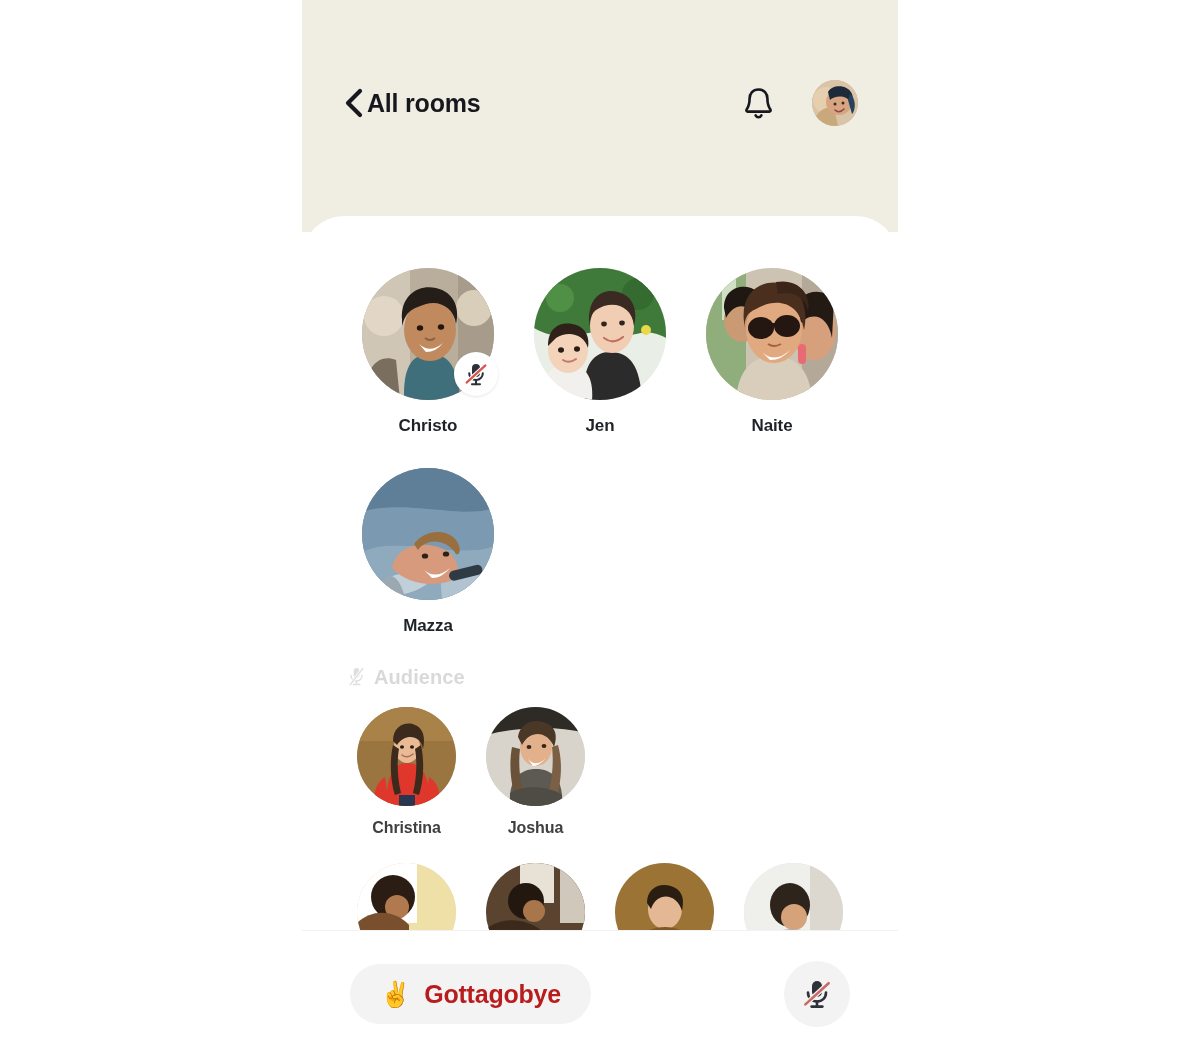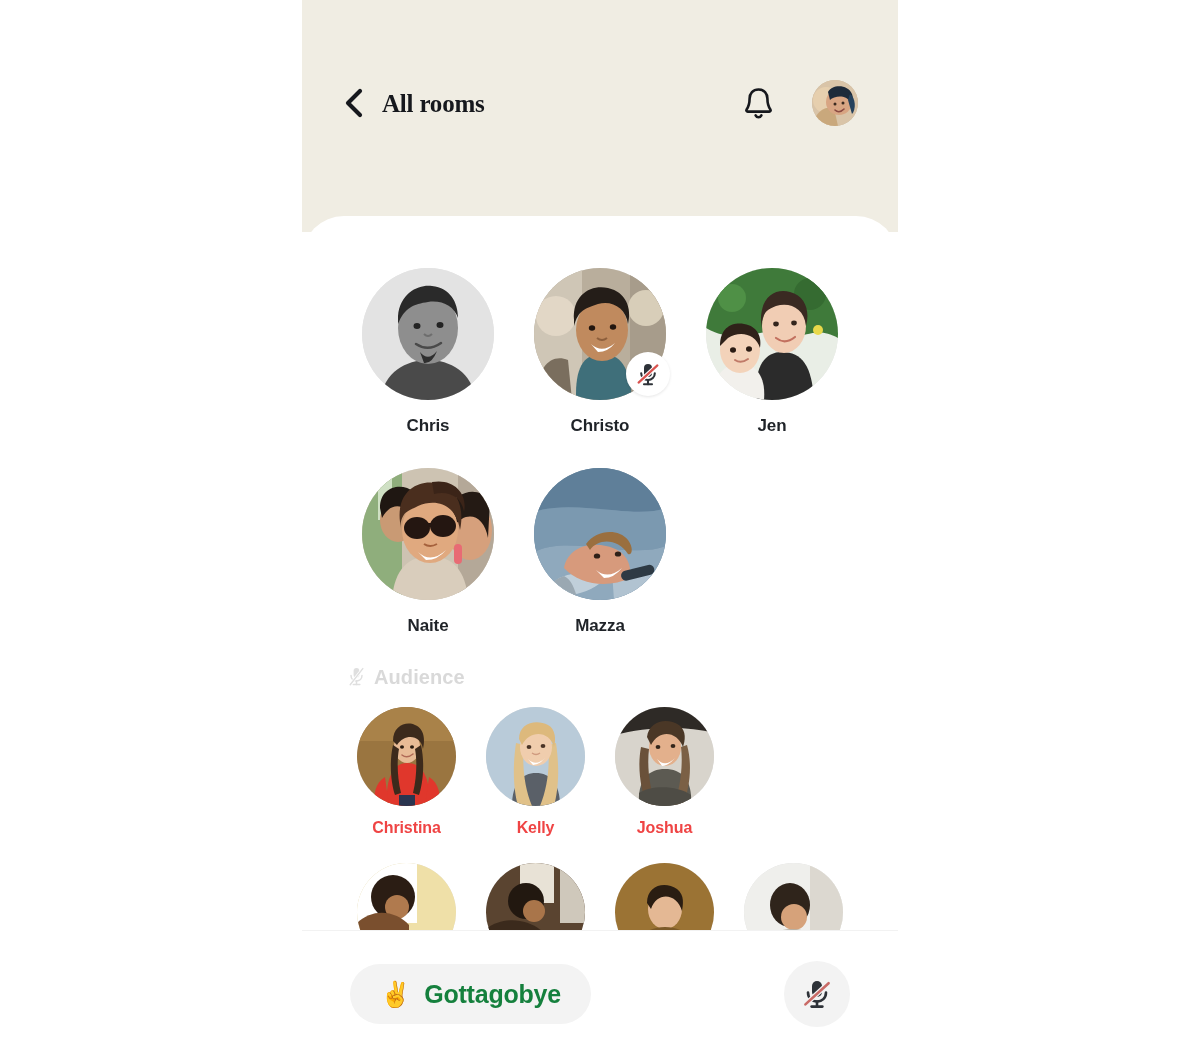--- a/index.html
+++ b/index.html
@@ -47,26 +47,25 @@
     right: 40px;
     top: 78px;
     height: 50px;
     display: flex;
     align-items: center;
   }
 
   .back-btn {
     display: flex;
     align-items: flex-end;
-    gap: 18px;
+    gap: 3px;
     cursor: pointer;
     background: none;
     border: none;
     padding: 0;
-    font-family: Liberation Serif, serif;
   }
 
   .chevron-left {
     width: 22px;
     height: 30px;
     flex: 0 0 auto;
     display: block;
   }
 
   .page-title {
@@ -221,21 +220,21 @@
     overflow: hidden;
     position: relative;
     background: #ddd;
   }
   .aud-av .ph { position: absolute; inset: 0; }
 
   .aud-name {
     margin-top: 13px;
     font-size: 16px;
     font-weight: 700;
-    color: #ef4444;
+    color: #404040;
     letter-spacing: -0.1px;
   }
 
   
   .aud-row-partial { margin-top: 26px; }
 
   
   .bottom-bar {
     flex: 0 0 auto;
     height: 127px;
@@ -258,21 +257,21 @@
     padding: 0 30px;
     cursor: pointer;
     font-family: inherit;
   }
 
   .leave-emoji { font-size: 25px; line-height: 1; }
 
   .leave-label {
     font-size: 25px;
     font-weight: 700;
-    color: #15803d;
+    color: #b91c1c;
     letter-spacing: -0.2px;
     white-space: nowrap;
   }
 
   .mic-btn {
     width: 66px;
     height: 66px;
     border-radius: 50%;
     background: #f3f3f3;
     border: none;
@@ -321,38 +320,20 @@
         </div>
 
       </div>
     </div>
 
     <div class="sheet">
       <div class="scroll-area">
 
         <div class="speaker-grid">
 
-          <div class="speaker">
-            <div class="sp-av-wrap">
-              <div class="avatar">
-                <svg class="ph" viewBox="0 0 132 132" preserveAspectRatio="xMidYMid slice">
-                  <rect width="132" height="132" fill="#e3e3e3"></rect>
-                  <path d="M18 132 C22 104 44 92 66 92 C88 92 110 104 114 132 Z" fill="#4a4a4a"></path>
-                  <ellipse cx="66" cy="60" rx="30" ry="36" fill="#8e8e8e"></ellipse>
-                  <path d="M36 48 C38 24 58 16 70 18 C88 20 96 34 96 50 C92 38 80 32 66 34 C52 36 42 40 36 56 Z" fill="#2a2a2a"></path>
-                  <ellipse cx="55" cy="58" rx="3.5" ry="3" fill="#232323"></ellipse>
-                  <ellipse cx="78" cy="57" rx="3.5" ry="3" fill="#232323"></ellipse>
-                  <path d="M54 76 Q66 84 79 75" fill="none" stroke="#4a4a4a" stroke-width="2.5" stroke-linecap="round"></path>
-                  <path d="M58 84 Q66 94 75 83 Q70 96 62 95 Z" fill="#2f2f2f"></path>
-                  <path d="M62 66 Q66 70 70 66" fill="none" stroke="#6e6e6e" stroke-width="2"></path>
-                </svg>
-              </div>
-            </div>
-            <div class="person-name">Chris</div>
-          </div>
 
 
           <div class="speaker">
             <div class="sp-av-wrap">
               <div class="avatar">
                 <svg class="ph" viewBox="0 0 132 132" preserveAspectRatio="xMidYMid slice">
                   <rect width="132" height="132" fill="#b9ae9c"></rect>
                   <rect x="0" y="0" width="48" height="132" fill="#cfc6b6"></rect>
                   <rect x="96" y="0" width="36" height="132" fill="#a79c8b"></rect>
                   <circle cx="22" cy="48" r="20" fill="#e2d7c6"></circle>
@@ -491,37 +472,20 @@
                 <ellipse cx="45" cy="40" rx="2" ry="1.8" fill="#2a1c12"></ellipse>
                 <ellipse cx="55" cy="40" rx="2" ry="1.8" fill="#2a1c12"></ellipse>
                 <path d="M45 48 Q50 52 56 47" fill="none" stroke="#b06a56" stroke-width="1.6" stroke-linecap="round"></path>
                 <rect x="42" y="88" width="16" height="11" fill="#2a3550"></rect>
               </svg>
             </div>
             <div class="aud-name">Christina</div>
           </div>
 
 
-          <div class="aud-member">
-            <div class="aud-av">
-              <svg class="ph" viewBox="0 0 99 99" preserveAspectRatio="xMidYMid slice">
-                <rect width="99" height="99" fill="#b9cbd9"></rect>
-                <path d="M26 99 C26 76 36 66 50 66 C64 66 74 76 74 99 Z" fill="#5a6068"></path>
-                <path d="M30 36 C26 64 28 84 32 99 L46 99 C38 80 36 56 38 38 Z" fill="#e0c189"></path>
-                <path d="M70 36 C74 64 72 84 68 99 L54 99 C62 80 64 56 62 38 Z" fill="#e0c189"></path>
-                <ellipse cx="50" cy="40" rx="16" ry="19" fill="#f0cdad"></ellipse>
-                <path d="M33 32 C33 16 50 12 62 18 C70 22 70 34 68 40 C64 24 44 22 36 38 Z" fill="#ddb97c"></path>
-                <ellipse cx="43" cy="40" rx="2.4" ry="2.1" fill="#4a3426"></ellipse>
-                <ellipse cx="57" cy="39" rx="2.4" ry="2.1" fill="#4a3426"></ellipse>
-                <path d="M42 52 Q50 60 59 51 Q53 58 47 58 Z" fill="#ffffff"></path>
-                <path d="M46 46 Q50 49 54 46" fill="none" stroke="#cf9a7e" stroke-width="1.4"></path>
-              </svg>
-            </div>
-            <div class="aud-name">Kelly</div>
-          </div>
 
           <div class="aud-member">
             <div class="aud-av">
               <svg class="ph" viewBox="0 0 99 99" preserveAspectRatio="xMidYMid slice">
                 <rect width="99" height="99" fill="#d8d4cc"></rect>
                 <path d="M0 0 H99 V26 C70 18 30 20 0 28 Z" fill="#2e2a26"></path>
                 <path d="M24 99 C22 72 34 62 50 62 C66 62 78 72 76 99 Z" fill="#5c5a52"></path>
                 <path d="M26 40 C22 62 26 82 32 99 L42 99 C34 82 32 58 34 42 Z" fill="#6a513a"></path>
                 <path d="M72 38 C78 60 74 82 68 99 L58 99 C66 82 68 56 66 40 Z" fill="#7b6045"></path>
                 <ellipse cx="50" cy="40" rx="16" ry="19" fill="#e3b08c"></ellipse>

